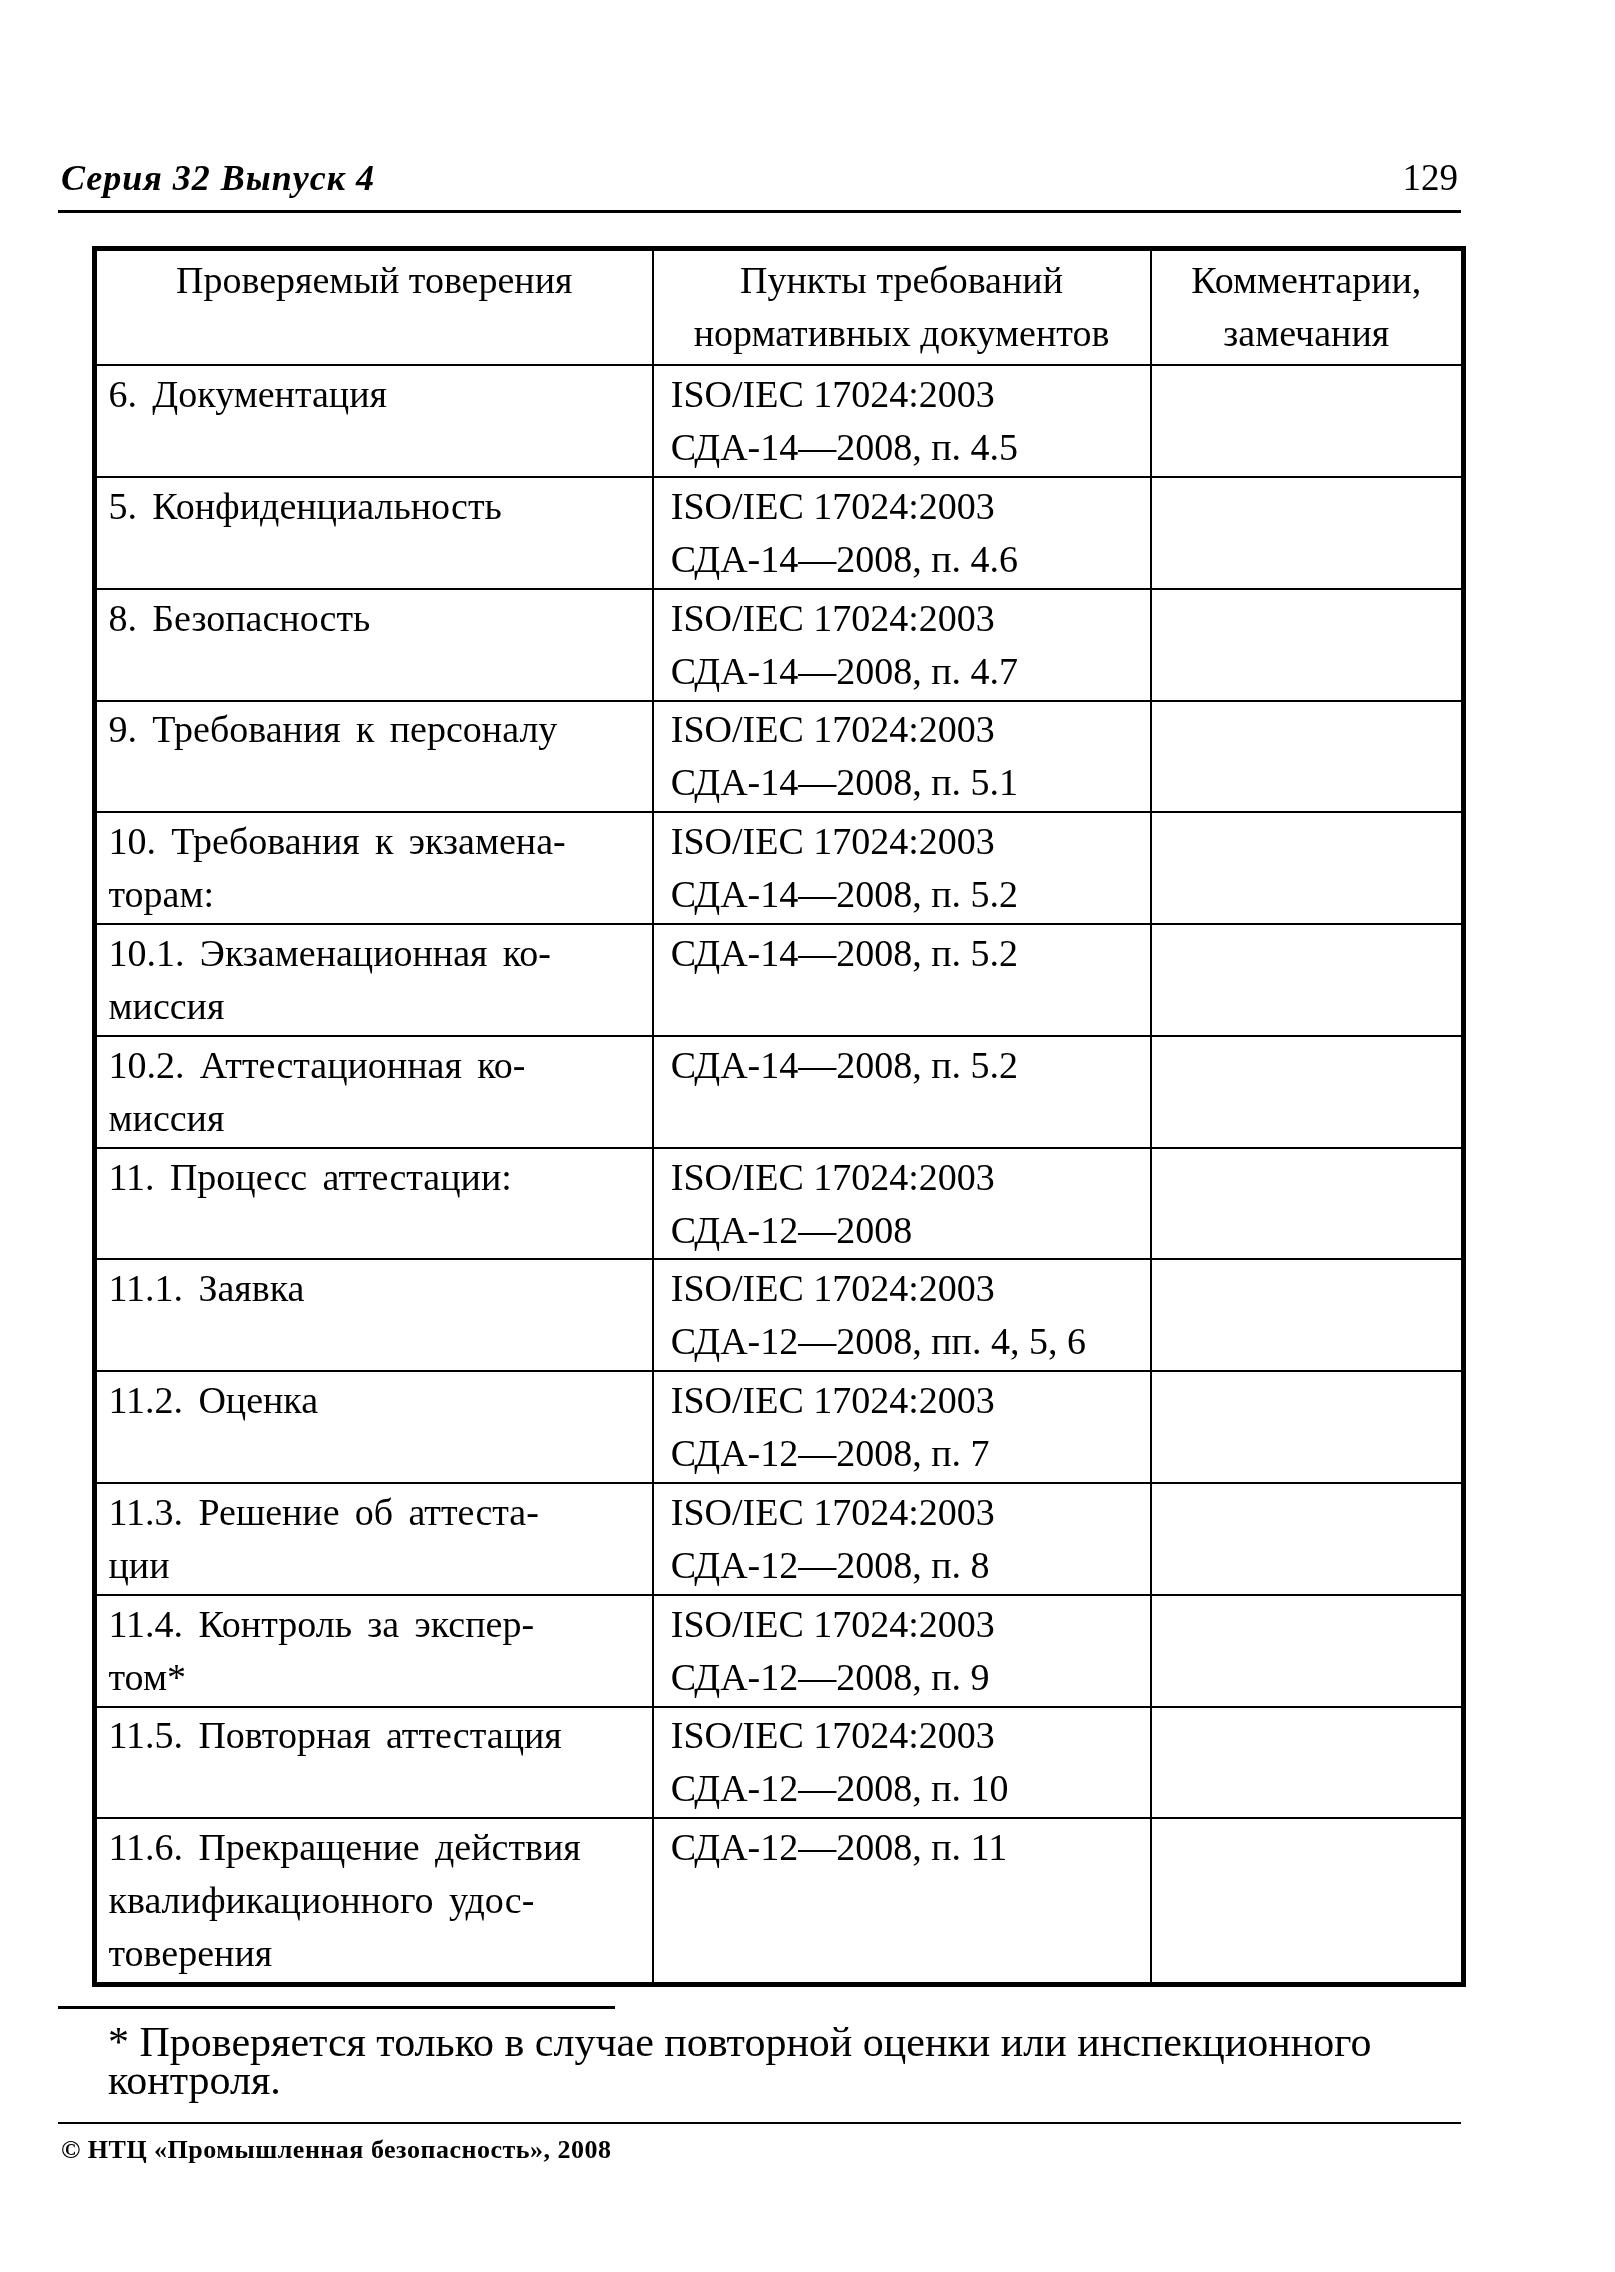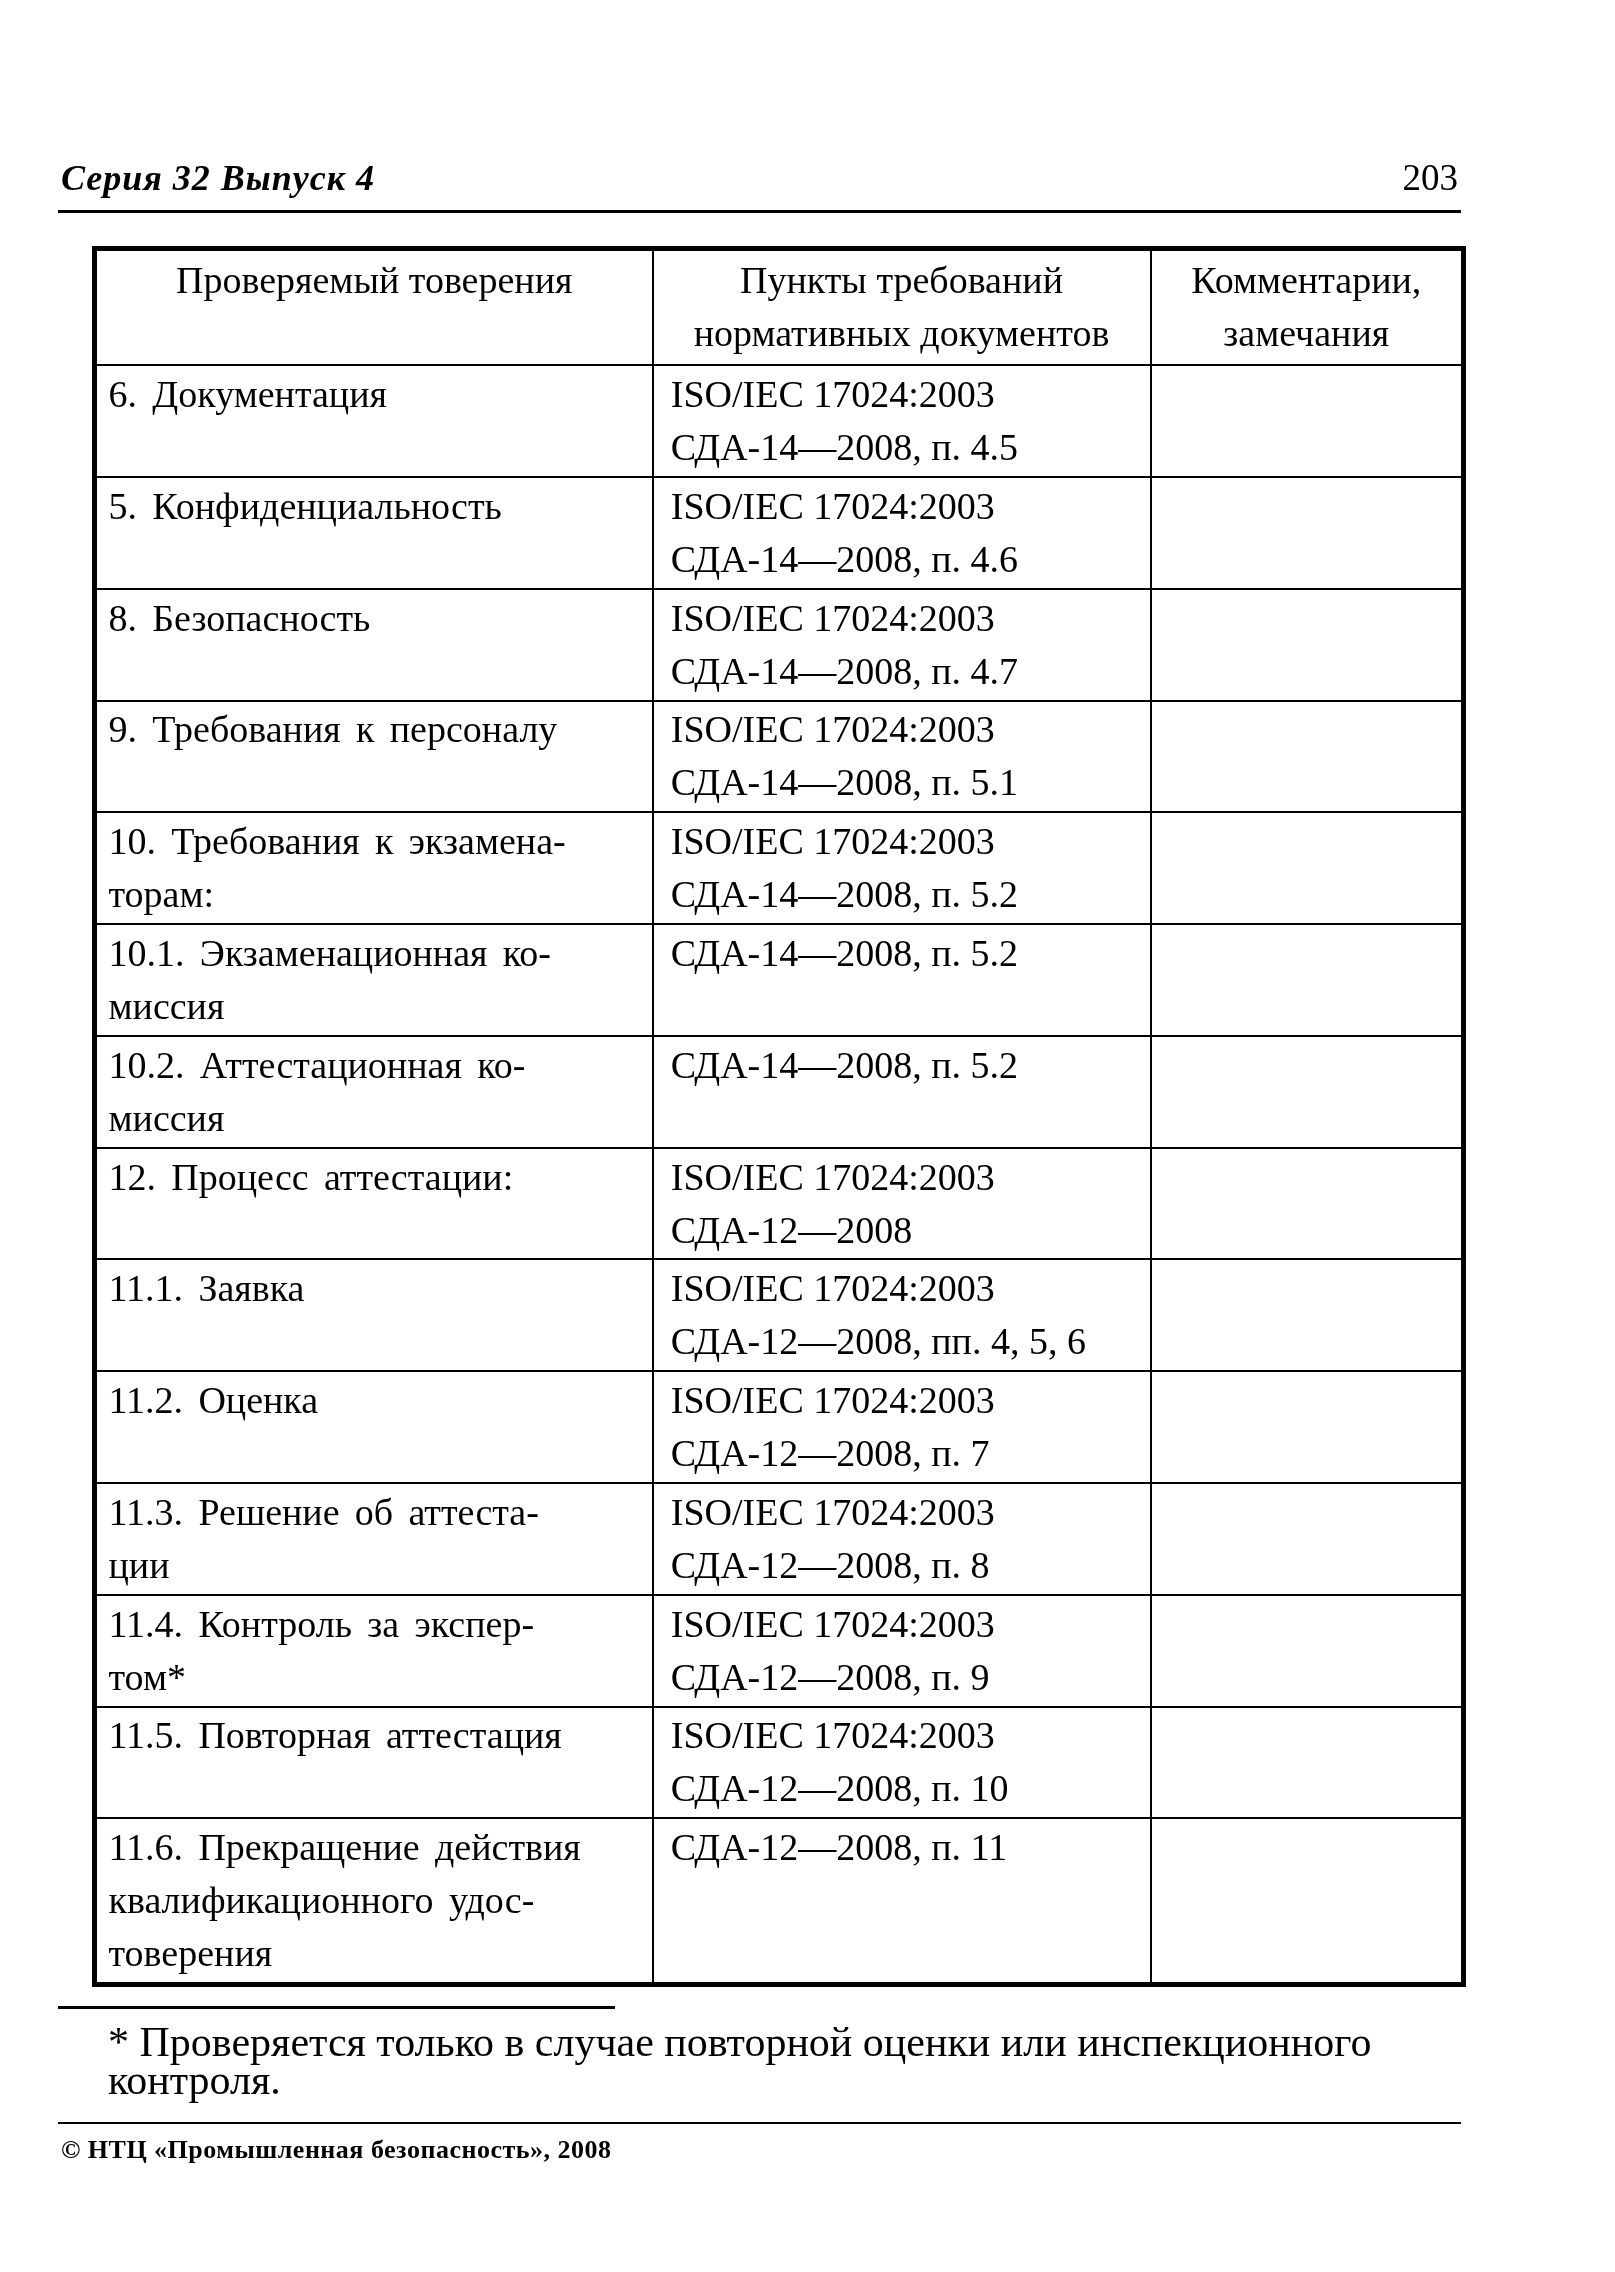--- a/index.html
+++ b/index.html
@@ -37,21 +37,21 @@
   .footer-rule{border:none;border-top:2.9px solid #000;width:1403px;margin-top:23px;}
   .copyright{margin:11.5px 0 0 2.9px;font-size:26px;font-weight:bold;letter-spacing:0.5px;}
 </style>
 </head>
 <body>
 
 <div class="page">
 
   <div class="page-header">
     <span class="edition">Серия 32 Выпуск 4</span>
-    <span class="page-number">203</span>
+    <span class="page-number">129</span>
   </div>
   <hr class="header-rule">
 
   <table class="main-table">
     <colgroup>
       <col style="width:558px">
         <col style="width:498px">
         <col style="width:313px">
     </colgroup>
     <thead>
@@ -91,21 +91,21 @@
           <td class="c1">10.1. Экзаменационная ко-<br>миссия</td>
           <td class="c2">СДА-14—2008, п. 5.2</td>
           <td class="c3"></td>
         </tr>
         <tr style="height: 106px;">
           <td class="c1">10.2. Аттестационная ко-<br>миссия</td>
           <td class="c2">СДА-14—2008, п. 5.2</td>
           <td class="c3"></td>
         </tr>
         <tr style="height: 106px;">
-          <td class="c1">12. Процесс аттестации:</td>
+          <td class="c1">11. Процесс аттестации:</td>
           <td class="c2">ISO/IEC 17024:2003<br>СДА-12—2008</td>
           <td class="c3"></td>
         </tr>
         <tr style="height: 106px;">
           <td class="c1">11.1. Заявка</td>
           <td class="c2">ISO/IEC 17024:2003<br>СДА-12—2008, пп. 4, 5, 6</td>
           <td class="c3"></td>
         </tr>
         <tr style="height: 106px;">
           <td class="c1">11.2. Оценка</td>

